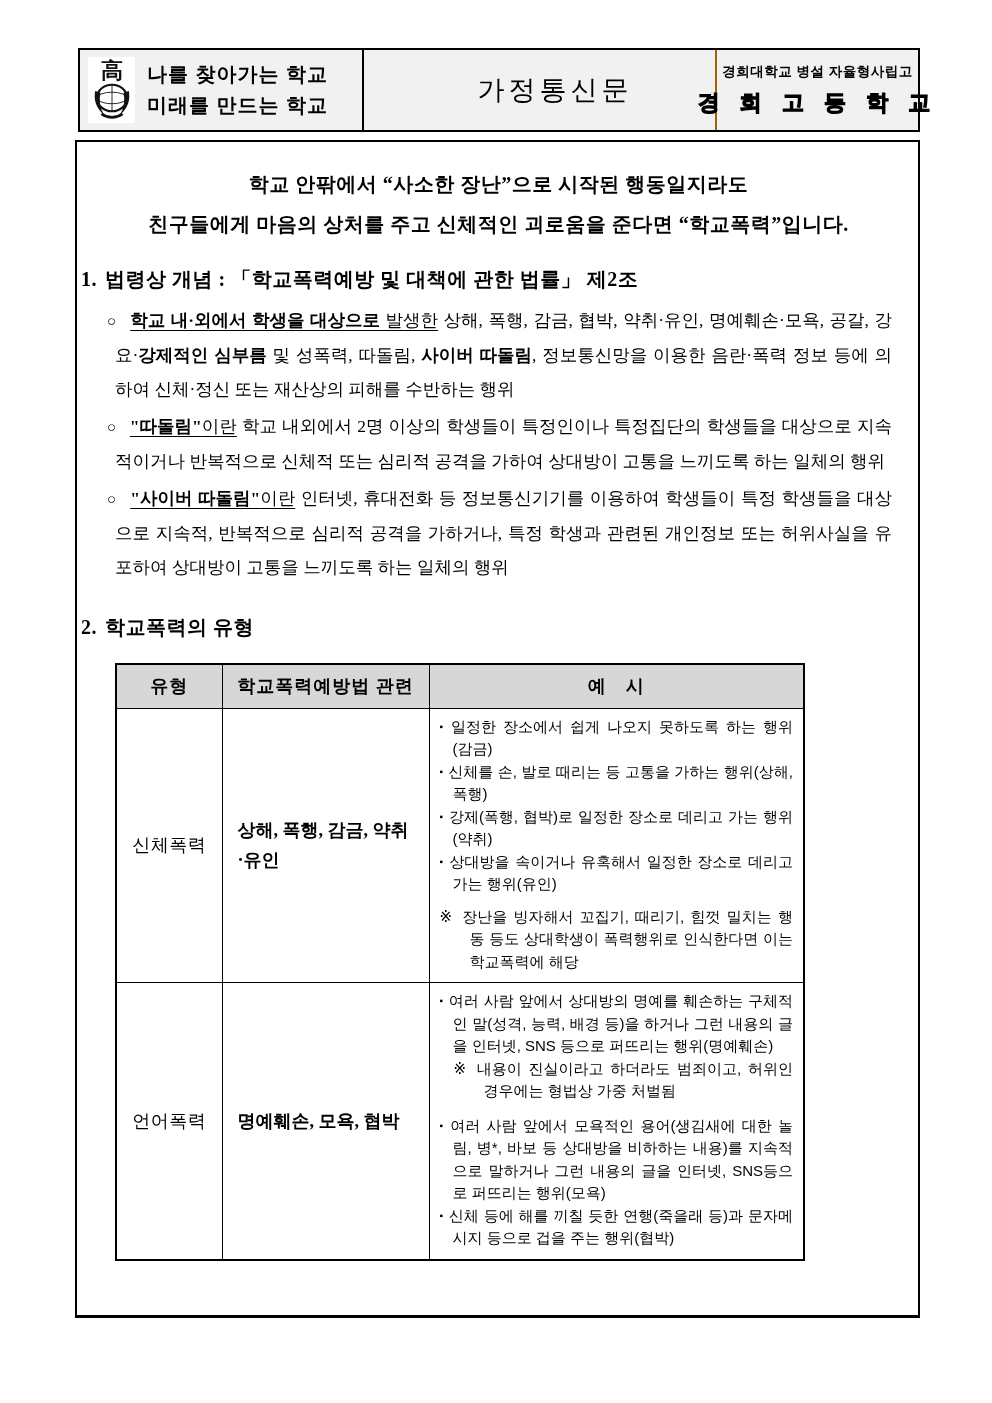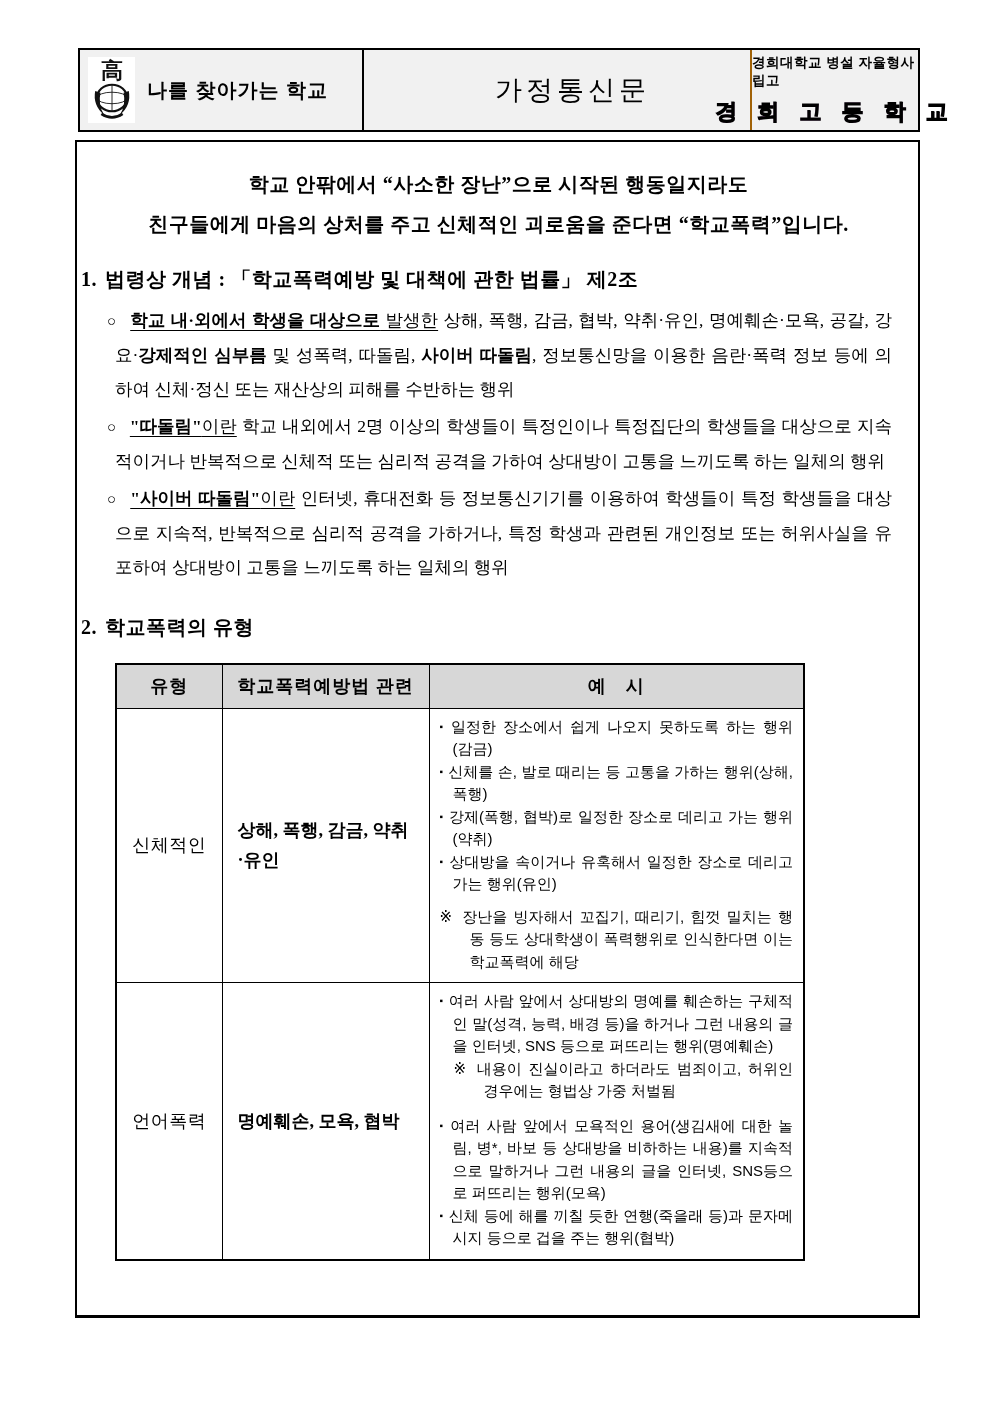--- a/index.html
+++ b/index.html
@@ -9,21 +9,21 @@
   
   .header-table {
     position:absolute; left:78px; top:48px; width:842px; height:84px;
     border:2px solid #000; background:#f1f1f1; display:flex;
     font-family:"Liberation Sans","DejaVu Sans",sans-serif;
   }
   .h-cell { display:flex; align-items:center; justify-content:center; }
   .h-left { width:282px; justify-content:flex-start; padding-left:8px; gap:12px; }
   .h-mid  { flex:1; border-left:2px solid #000; border-right:2px solid #a16207;
             font-size:27px; font-weight:500; letter-spacing:4px;padding-left:31px; }
-  .h-right{ width:166px; flex-direction:column; gap:7px; }
+  .h-right{ width:201px; flex-direction:column; gap:7px; }
   .logo-box { width:47px; height:66px; background:#fff; display:flex; align-items:center; justify-content:center; }
   .motto { font-size:20px; font-weight:600; line-height:31px; letter-spacing:1px; }
   .school-small { font-size:13.5px; font-weight:700; letter-spacing:0.5px; }
   .school-large { font-size:22px; font-weight:700; letter-spacing:7px; white-space:nowrap;
                   color:#a21caf; -webkit-text-stroke:1.1px #000; }
   @supports not (-webkit-text-stroke:1px #000) { .school-large { color:#000; } }
 
   
   .main-box {
     position:absolute; left:75px; top:140px; width:845px; min-height:1178px;
@@ -75,20 +75,21 @@
           <ellipse cx="26" cy="46" rx="17" ry="6.5" stroke-width="1"></ellipse>
           <path d="M26 31 v30" stroke-width="1"></path>
           <path d="M7 38 Q4 54 17 65 Q10 53 13 40 Z" fill="#111" stroke="none"></path>
           <path d="M45 38 Q48 54 35 65 Q42 53 39 40 Z" fill="#111" stroke="none"></path>
           <path d="M14 64 Q26 72 38 64" stroke-width="3"></path>
         </g>
       </svg>
     </div>
     <div class="motto">
       <div>나를 찾아가는 학교</div>
+      <div>미래를 만드는 학교</div>
     </div>
   </div>
   <div class="h-cell h-mid">
     <span>가정통신문</span>
   </div>
   <div class="h-cell h-right">
     <div class="school-small">경희대학교 병설 자율형사립고</div>
     <div class="school-large">경 희 고 등 학 교</div>
   </div>
 </div>
@@ -128,21 +129,21 @@
       </colgroup>
     <thead>
       <tr>
         <th>유형</th>
         <th>학교폭력예방법 관련</th>
         <th>예　시</th>
       </tr>
     </thead>
     <tbody>
       <tr>
-        <td class="c-type">신체적인</td>
+        <td class="c-type">신체폭력</td>
         <td class="c-law">상해, 폭행, 감금, 약취·유인</td>
         <td class="c-ex">
           <div class="ex"><span class="exm">▪</span><span>일정한 장소에서 쉽게 나오지 못하도록 하는 행위(감금)</span></div>
           <div class="ex"><span class="exm">▪</span><span>신체를 손, 발로 때리는 등 고통을 가하는 행위(상해, 폭행)</span></div>
           <div class="ex"><span class="exm">▪</span><span>강제(폭행, 협박)로 일정한 장소로 데리고 가는 행위(약취)</span></div>
           <div class="ex"><span class="exm">▪</span><span>상대방을 속이거나 유혹해서 일정한 장소로 데리고 가는 행위(유인)</span></div>
           <div class="note"><span class="notem">※</span><span>장난을 빙자해서 꼬집기, 때리기, 힘껏 밀치는 행동 등도 상대학생이 폭력행위로 인식한다면 이는 학교폭력에 해당</span></div>
         </td>
       </tr>
       <tr>

